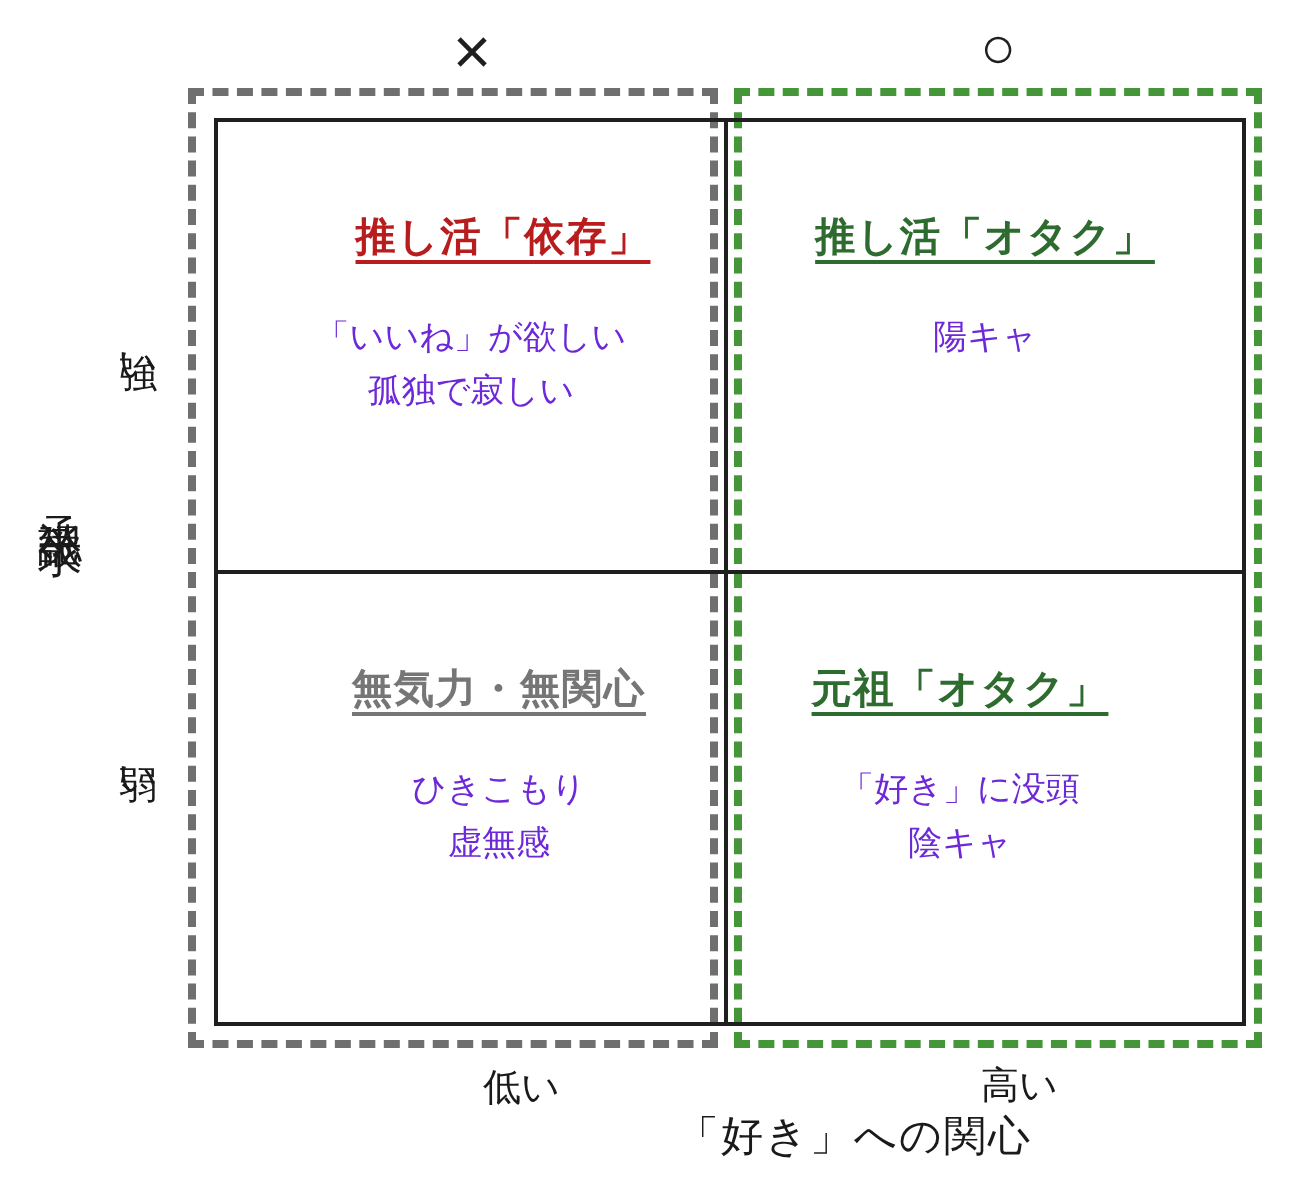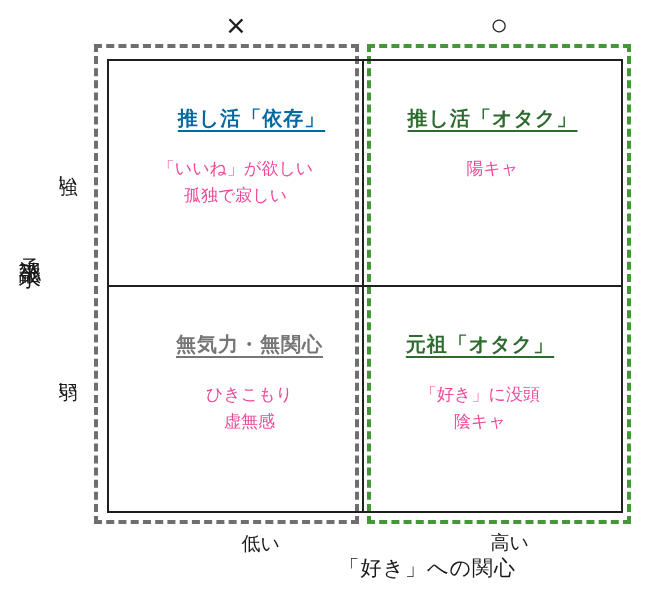--- a/index.html
+++ b/index.html
@@ -33,21 +33,21 @@
   }
   #q-top-left     { left:109px; top:61px;  width:253px; height:222px; }
   #q-top-right    { left:364px; top:61px;  width:257px; height:222px; }
   #q-bottom-left  { left:109px; top:287px; width:281px; height:224px; }
   #q-bottom-right { left:364px; top:287px; width:232px; height:224px; }
   .q-title {
     font-size:20px; font-weight:700; letter-spacing:1px;
     text-decoration:underline; text-decoration-thickness:2px; text-underline-offset:5px;
     margin:0 0 23px 0; white-space:nowrap;
   }
-  .q-line { font-size:17px; line-height:27px; color:#ec4899; white-space:nowrap; }
+  .q-line { font-size:17px; line-height:27px; color:#6d28d9; white-space:nowrap; }
 
   
   .v-label { position:absolute; writing-mode:vertical-rl; text-orientation:upright; white-space:nowrap; }
   #y-top-label    { left:55px; top:162px; font-size:19px; letter-spacing:2px; }
   #y-axis-title   { left:15px; top:240px; font-size:22px; letter-spacing:3px; }
   #y-bottom-label { left:55px; top:369px; font-size:19px; letter-spacing:2px; }
 
   
   .x-label { position:absolute; text-align:right; white-space:nowrap; }
   #x-left-label  { left:200px; top:531px; width:80px;  font-size:19px; }
@@ -63,21 +63,21 @@
   <div class="mark" id="mark-circle" style="color: rgb(31, 31, 31);">○</div>
 
   <div class="dashed-box" id="left-group" style="border-color: rgb(111, 111, 111);"></div>
   <div class="dashed-box" id="right-group" style="border-color: rgb(69, 149, 57);"></div>
 
   <div id="matrix-border" style="border-color: rgb(31, 31, 31);"></div>
   <div id="matrix-vline" style="background-color: rgb(31, 31, 31);"></div>
   <div id="matrix-hline" style="background-color: rgb(31, 31, 31);"></div>
 
   <div class="quadrant" id="q-top-left">
-    <div class="q-title" style="color: #0369a1; margin-left: 32px;">推し活「依存」</div>
+    <div class="q-title" style="color: #b91c1c; margin-left: 32px;">推し活「依存」</div>
     <div class="q-line">「いいね」が欲しい</div>
     <div class="q-line">孤独で寂しい</div>
   </div>
 
   <div class="quadrant" id="q-top-right">
     <div class="q-title" style="color: rgb(46, 107, 46);">推し活「オタク」</div>
     <div class="q-line">陽キャ</div>
   </div>
 
   <div class="quadrant" id="q-bottom-left">

